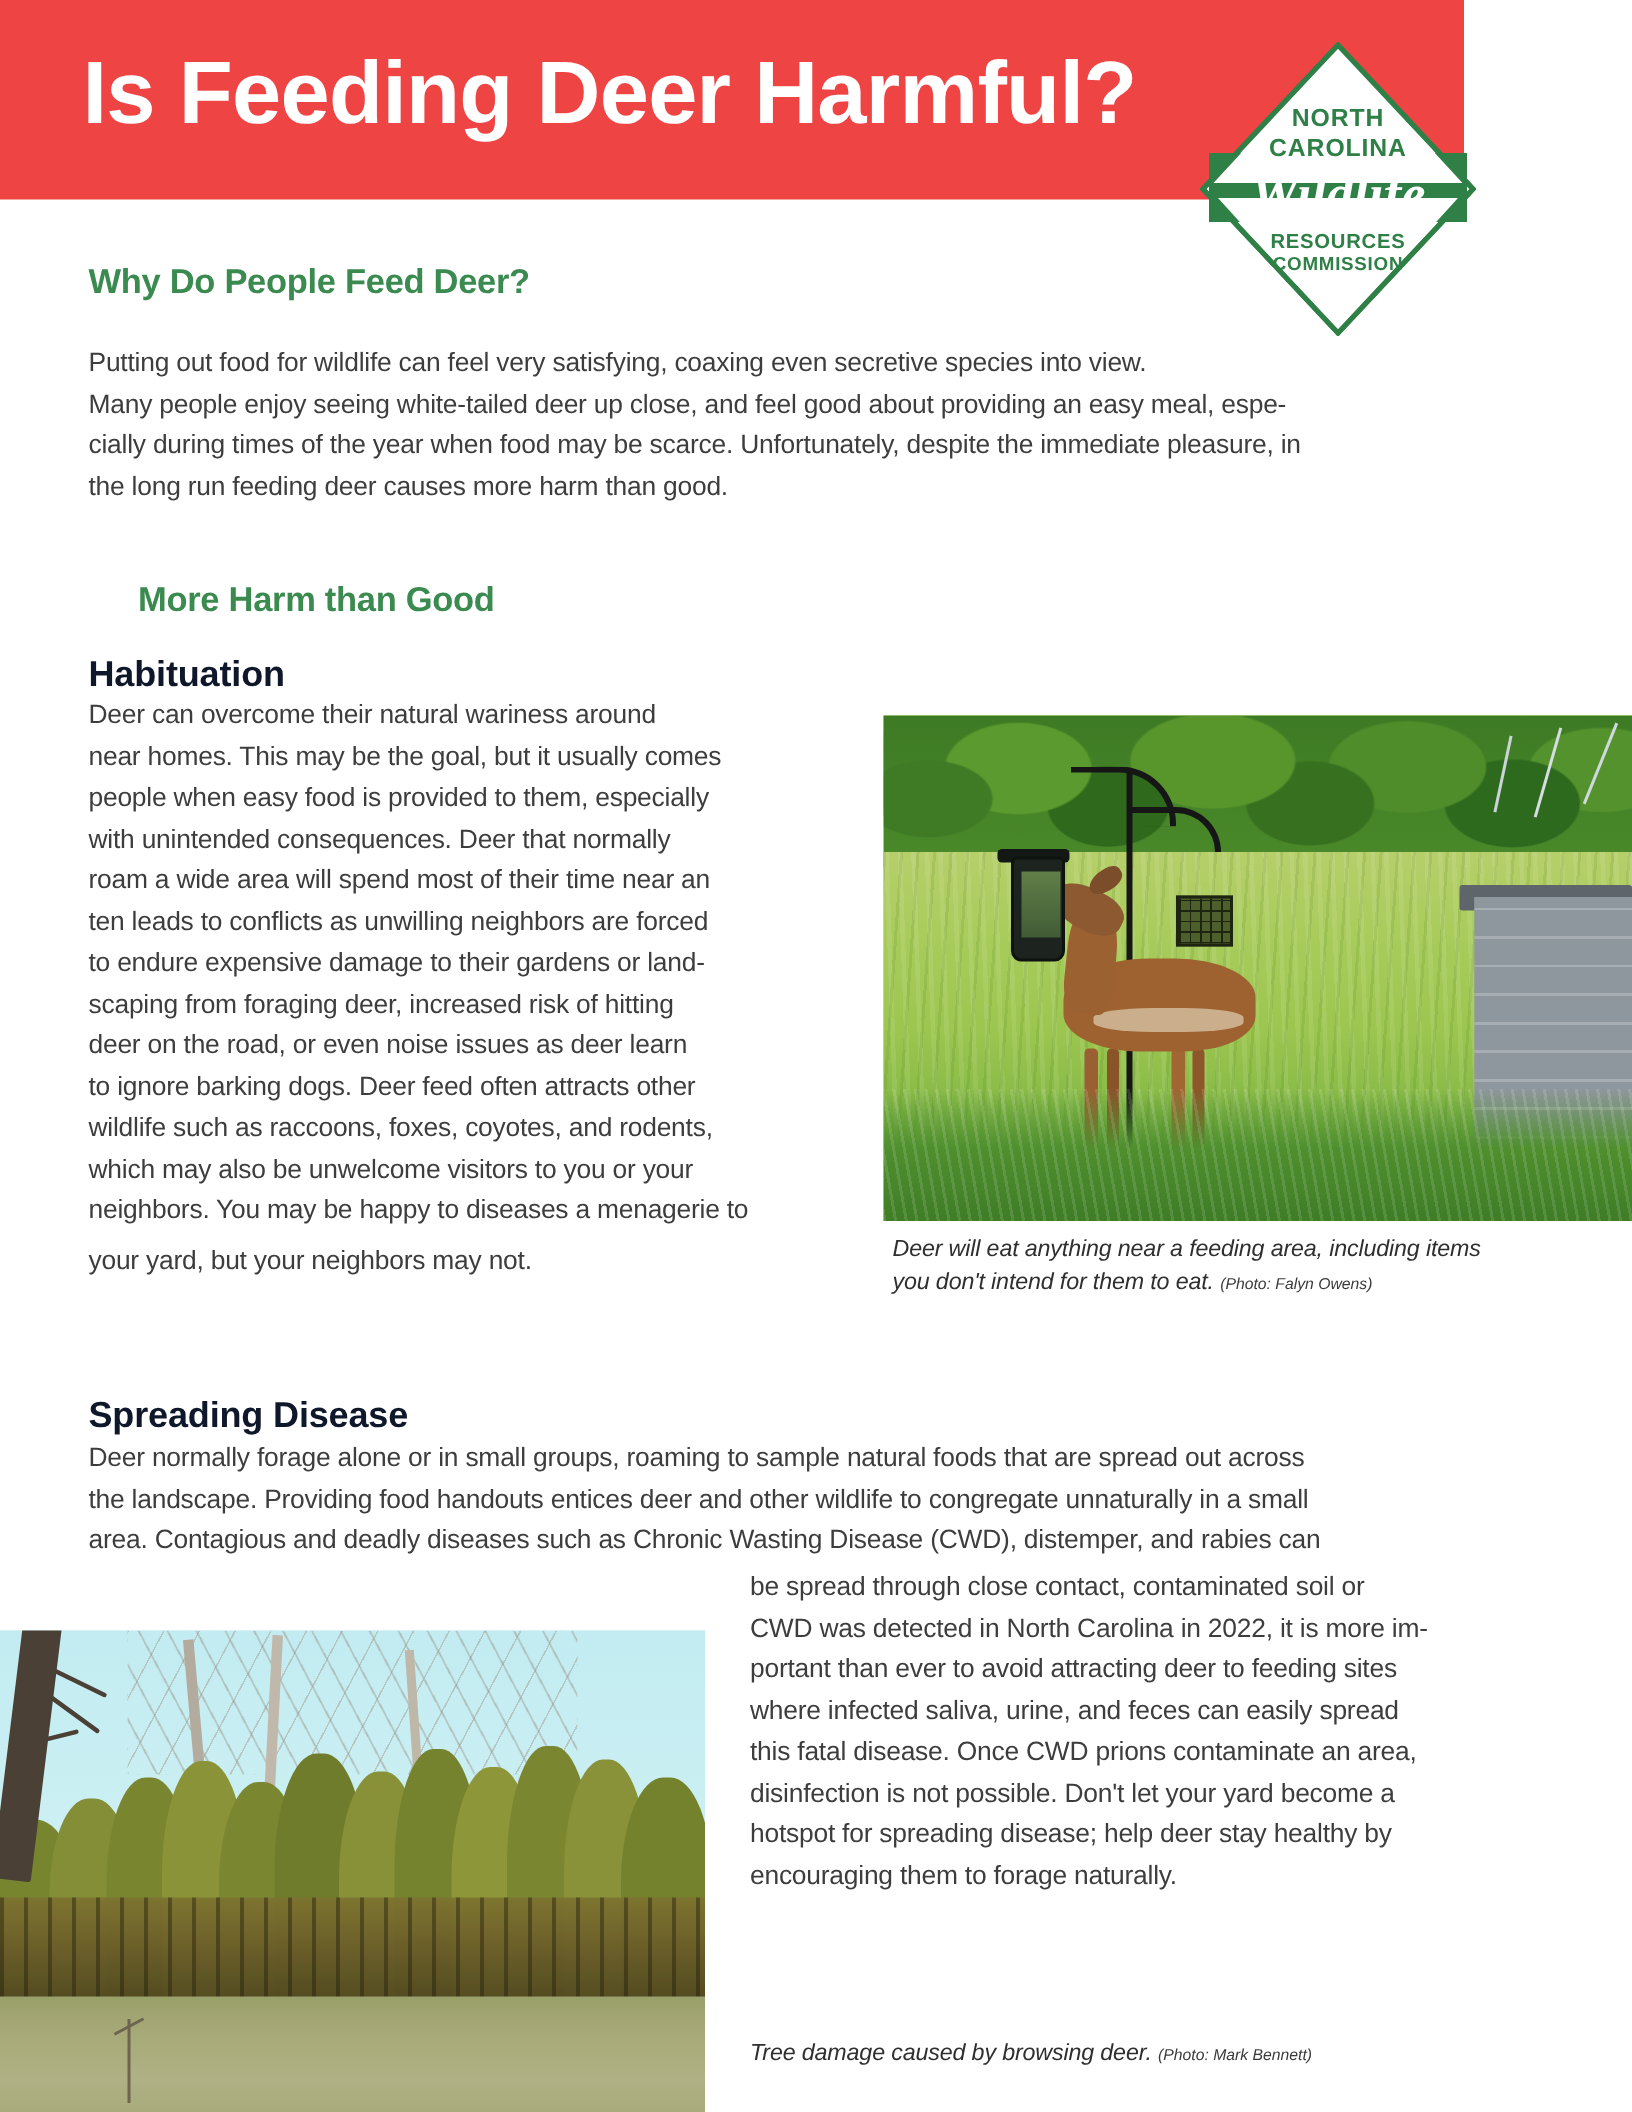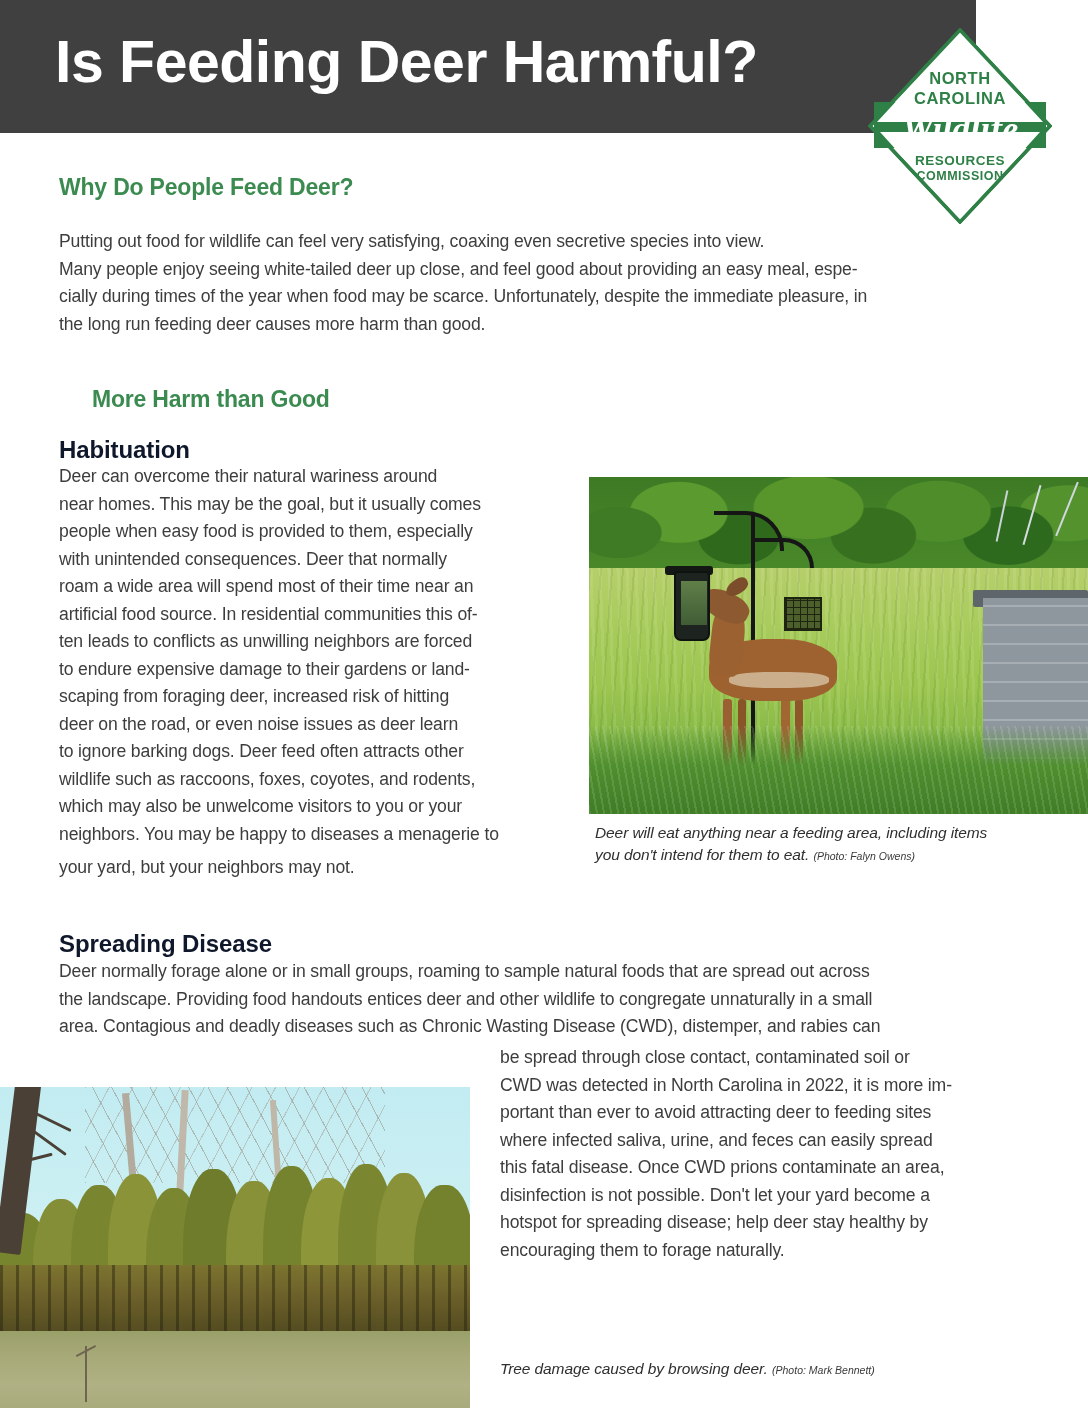--- a/index.html
+++ b/index.html
@@ -12,37 +12,37 @@
     color: #3a3a3a;
     overflow: hidden;
     position: relative;
   }
 
   
   .header {
     position: absolute;
     left: 0; top: 0;
     width: 976px; height: 133px;
-    background: #404040;
+    background: #ef4444;
     padding-left: 20px;
   }
   .header-title {
     position: absolute;
     left: 55px; top: 28px;
     font-size: 59px;
     font-weight: bold;
     color: #ffffff;
     letter-spacing: -0.5px;
     font-family: "Liberation Sans", sans-serif;
   }
 
   
   .logo {
     position: absolute;
-    left: 868px; top: 28px;
+    left: 800px; top: 28px;
     width: 184px; height: 196px;
   }
   .logo-svg { display: block; width: 184px; height: 196px; }
 
   
   .h-green {
     position: absolute;
     font-size: 23px;
     font-weight: bold;
     color: #3b8b51;
@@ -219,21 +219,20 @@
 <div class="h-green" style="left:59px; top:386px;margin-left:33px;">More Harm than Good</div>
 
 <div class="h-sub" style="left:59px; top:436px;">Habituation</div>
 
 <div class="para" style="left:59px; top:463px; width:520px;">
   <span class="ln">Deer can overcome their natural wariness around</span>
   <span class="ln">near homes. This may be the goal, but it usually comes</span>
   <span class="ln">people when easy food is provided to them, especially</span>
   <span class="ln">with unintended consequences. Deer that normally</span>
   <span class="ln">roam a wide area will spend most of their time near an</span>
-  <span class="ln">artificial food source. In residential communities this of-</span>
   <span class="ln">ten leads to conflicts as unwilling neighbors are forced</span>
   <span class="ln">to endure expensive damage to their gardens or land-</span>
   <span class="ln">scaping from foraging deer, increased risk of hitting</span>
   <span class="ln">deer on the road, or even noise issues as deer learn</span>
   <span class="ln">to ignore barking dogs. Deer feed often attracts other</span>
   <span class="ln">wildlife such as raccoons, foxes, coyotes, and rodents,</span>
   <span class="ln">which may also be unwelcome visitors to you or your</span>
   <span class="ln">neighbors. You may be happy to diseases a menagerie to</span>
   <span class="ln" style="margin-top:6px;">your yard, but your neighbors may not.</span>
 </div>

